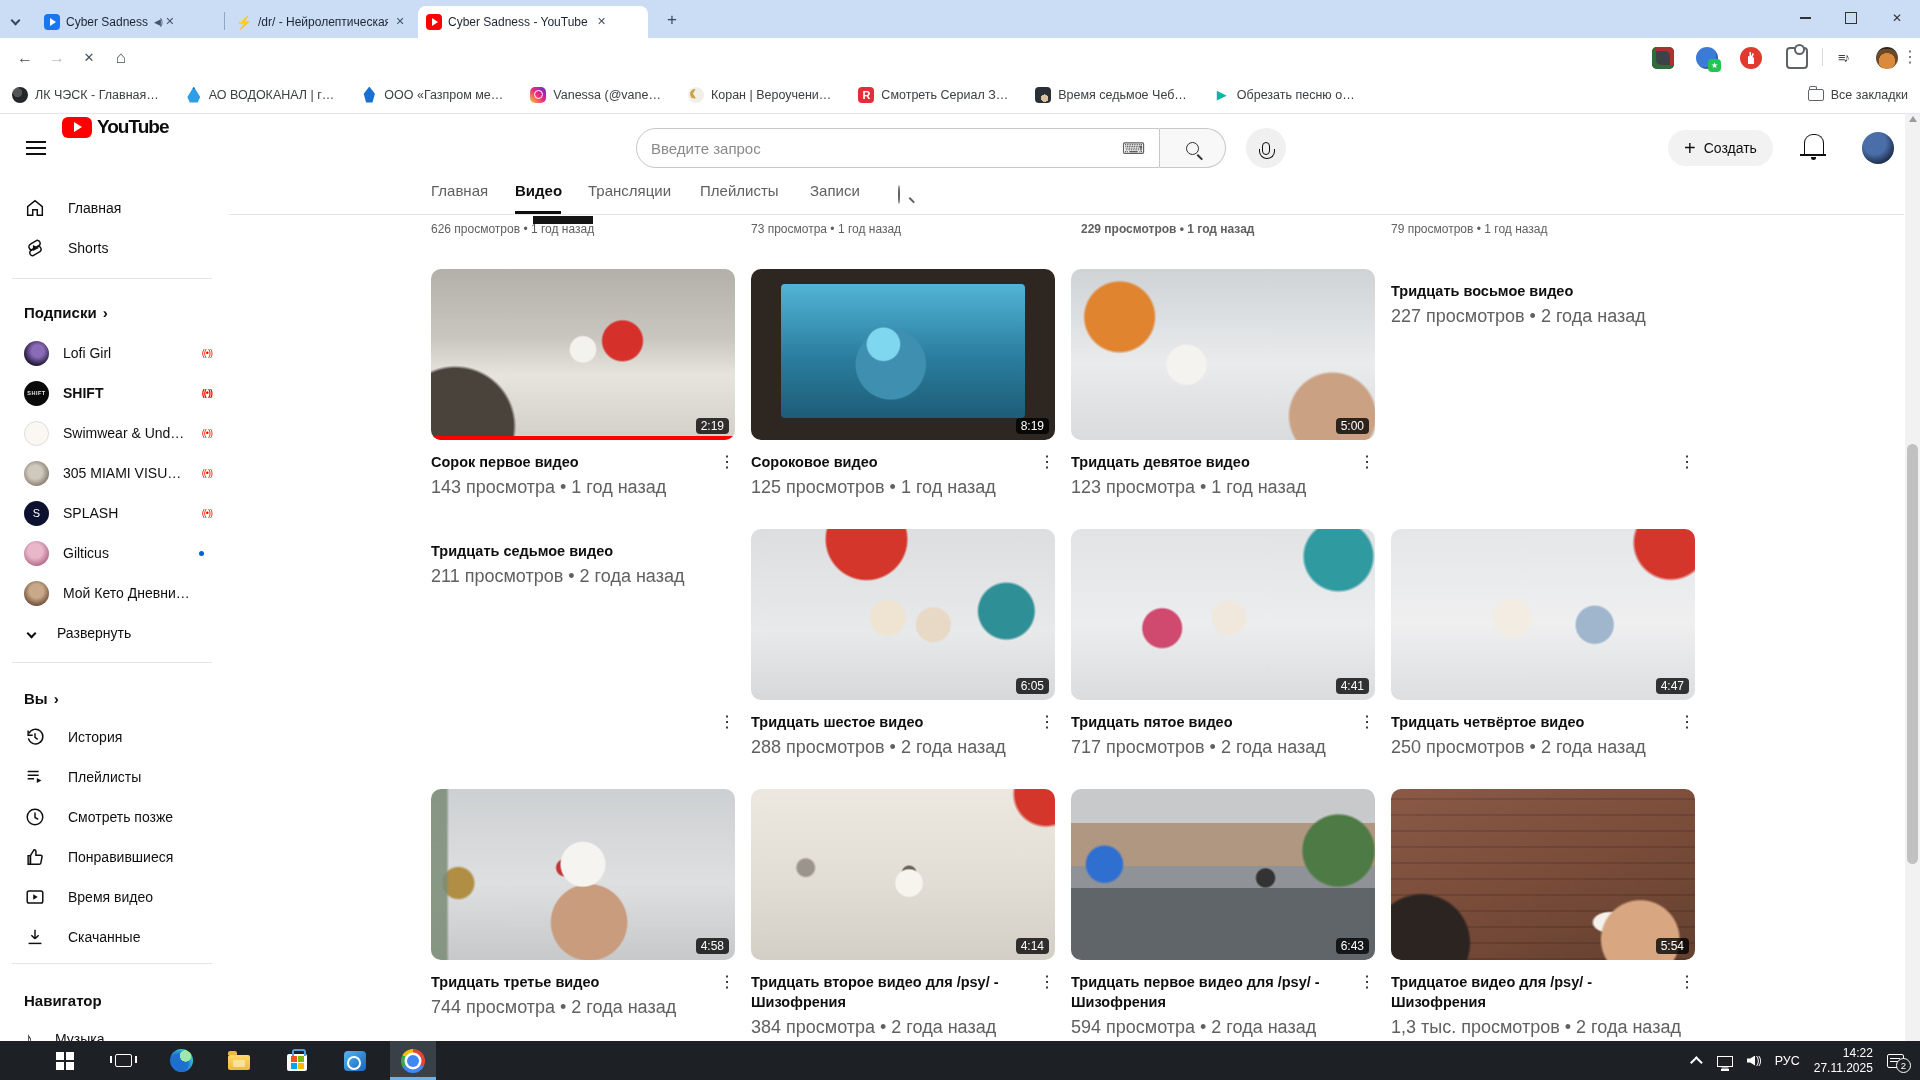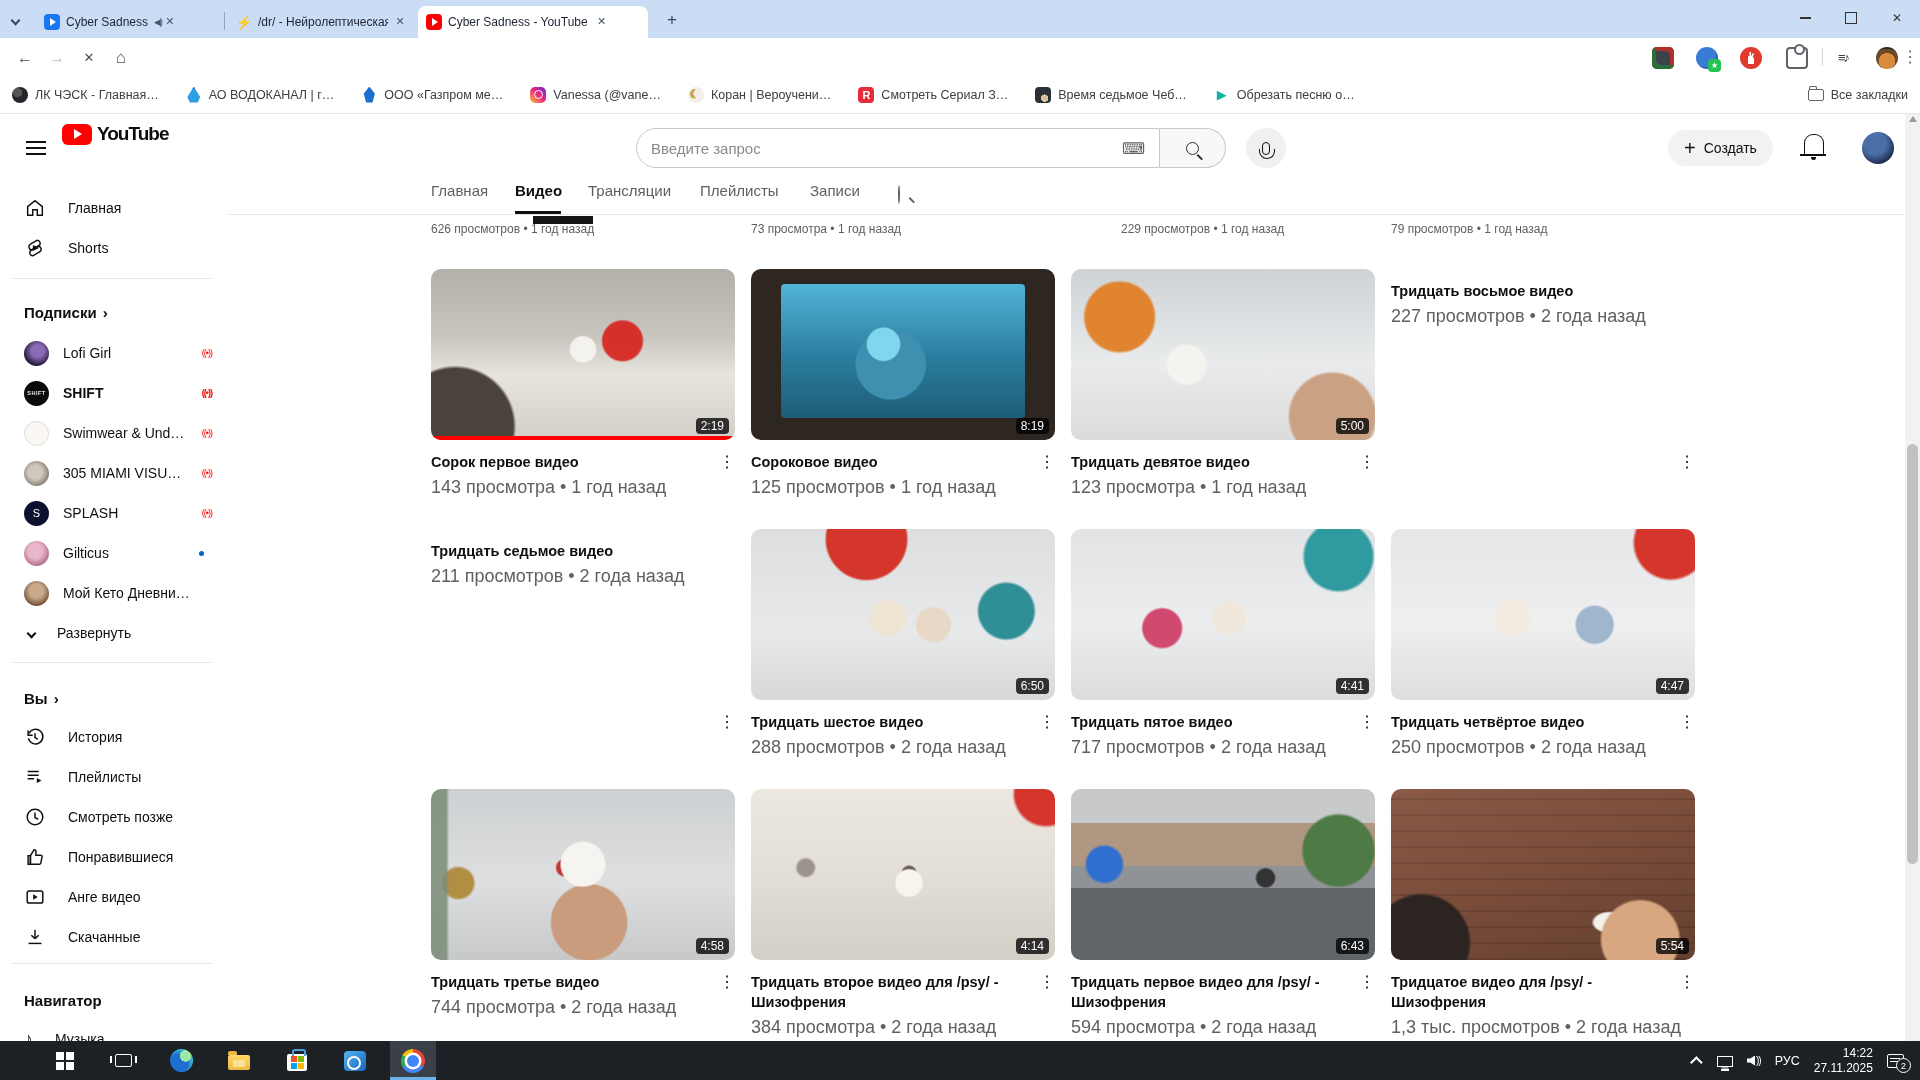--- a/index.html
+++ b/index.html
@@ -86,21 +86,21 @@
   .bm-playg { background:#fff; color:#12b5a5; font-size:13px; line-height:16px; text-align:center; }
   .bm-playg::before { content:"▶"; }
   .bm-folder { width:16px; height:12px; border:1.6px solid #5f6368; border-radius:2px; position:relative; }
   .bm-folder::before { content:""; position:absolute; top:-4px; left:0; width:6px; height:3px;
     border:1.6px solid #5f6368; border-bottom:none; border-radius:2px 2px 0 0; }
 
   
   #page { left:0; top:114px; width:1920px; height:927px; background:#fff; overflow:hidden; }
   .hambar { position:absolute; left:26px; top:141px; width:20px; height:14px; }
   .hambar span { position:absolute; left:0; width:20px; height:1.8px; background:#0f0f0f; }
-  .ytlogo { position:absolute; left:62px; top:123px; display:flex; align-items:center; gap:5px; }
+  .ytlogo { position:absolute; left:62px; top:116px; display:flex; align-items:center; gap:5px; }
   .ytmark { width:30px; height:21px; background:#f00; border-radius:6px; display:flex; align-items:center; justify-content:center; }
   .ytmark .tri { width:0; height:0; border-left:8px solid #fff; border-top:5px solid transparent; border-bottom:5px solid transparent; margin-left:2px; }
   .ytword { font-size:19px; font-weight:bold; letter-spacing:-1px; color:#0c0c0c; }
   #searchpill { position:absolute; left:636px; top:128px; width:524px; height:40px; border:1px solid #c8c8c8;
     border-radius:20px 0 0 20px; display:flex; align-items:center; padding:0 14px; }
   #searchpill input { border:none; outline:none; flex:1; font-size:15px; font-family:inherit; color:#0f0f0f; background:transparent; }
   #searchpill input::placeholder { color:#8a8a8a; }
   .kbic { color:#606060; font-size:16px; }
   .kbic::before { content:"⌨"; }
   #searchbtn { position:absolute; left:1160px; top:128px; width:66px; height:40px; background:#f8f8f8;
@@ -487,21 +487,21 @@
       <path d="M7 10.5 11 4c1.3 0 2 .8 2 2v4h5.2c1 0 1.7.9 1.5 1.9l-1.2 6A2 2 0 0 1 16.5 20H7z"></path>
       <path d="M7 10.5V20H4.5V10.5z"></path>
     </svg>
   <span>Понравившиеся</span>
 </div>
 <div class="sbitem" style="top:878px;">
   <svg width="22" height="22" viewBox="0 0 24 24" fill="none" stroke="#0f0f0f" stroke-width="1.6">
       <rect x="3.5" y="5.5" width="17" height="13" rx="2"></rect>
       <path d="m10 9 5 3-5 3z" fill="#0f0f0f" stroke="none"></path>
     </svg>
-  <span>Анге видео</span>
+  <span>Время видео</span>
 </div>
 <div class="sbitem" style="top:918px;">
   <svg width="22" height="22" viewBox="0 0 24 24" fill="none" stroke="#0f0f0f" stroke-width="1.6">
       <path d="M12 4v10m0 0 4-4m-4 4-4-4"></path>
       <path d="M5 19h14"></path>
     </svg>
   <span>Скачанные</span>
 </div>
 <div class="sbdiv" style="top:963px;"></div>
 <div class="sbhead" style="top:992px;"><span>Навигатор</span></div>
@@ -515,21 +515,21 @@
 <div class="chtab" style="left:588px;">Трансляции</div>
 <div class="chtab" style="left:700px;">Плейлисты</div>
 <div class="chtab" style="left:810px;">Записи</div>
 <div class="abs" style="left:898px;top:186px;"><span class="mag gray"></span></div>
 <div class="chtabline" style="left:515px;width:46px;"></div>
 <div class="chtabdiv"></div>
 
 <div class="sliver" style="left:533px;width:60px;"></div>
 <div class="pmeta" style="left:431px;">626 просмотров • 1 год назад</div>
 <div class="pmeta" style="left:751px;">73 просмотра • 1 год назад</div>
-<div class="pmeta" style="left:1121px;">229 просмотров • 1 год назад</div>
+<div class="pmeta" style="left:1081px;font-weight:bold;">229 просмотров • 1 год назад</div>
 <div class="pmeta" style="left:1391px;">79 просмотров • 1 год назад</div>
 
 <div class="card" style="left:431px;top:269px;">
   <div class="thumb t0">
       <span class="dur">2:19</span>
       <div class="wprog"></div>
     </div>
   <div class="vtitle">Сорок первое видео</div>
   <div class="vmeta">143 просмотра • 1 год назад</div>
   <div class="vkebab"></div>
@@ -556,21 +556,21 @@
   <div class="vkebab"></div>
 </div>
 
 <div class="card" style="left:431px;top:529px;">
   <div class="vtitle">Тридцать седьмое видео</div>
   <div class="vmeta">211 просмотров • 2 года назад</div>
   <div class="vkebab"></div>
 </div>
 <div class="card" style="left:751px;top:529px;">
   <div class="thumb t5">
-      <span class="dur">6:50</span>
+      <span class="dur">6:05</span>
     </div>
   <div class="vtitle">Тридцать шестое видео</div>
   <div class="vmeta">288 просмотров • 2 года назад</div>
   <div class="vkebab"></div>
 </div>
 <div class="card" style="left:1071px;top:529px;">
   <div class="thumb t6">
       <span class="dur">4:41</span>
     </div>
   <div class="vtitle">Тридцать пятое видео</div>

